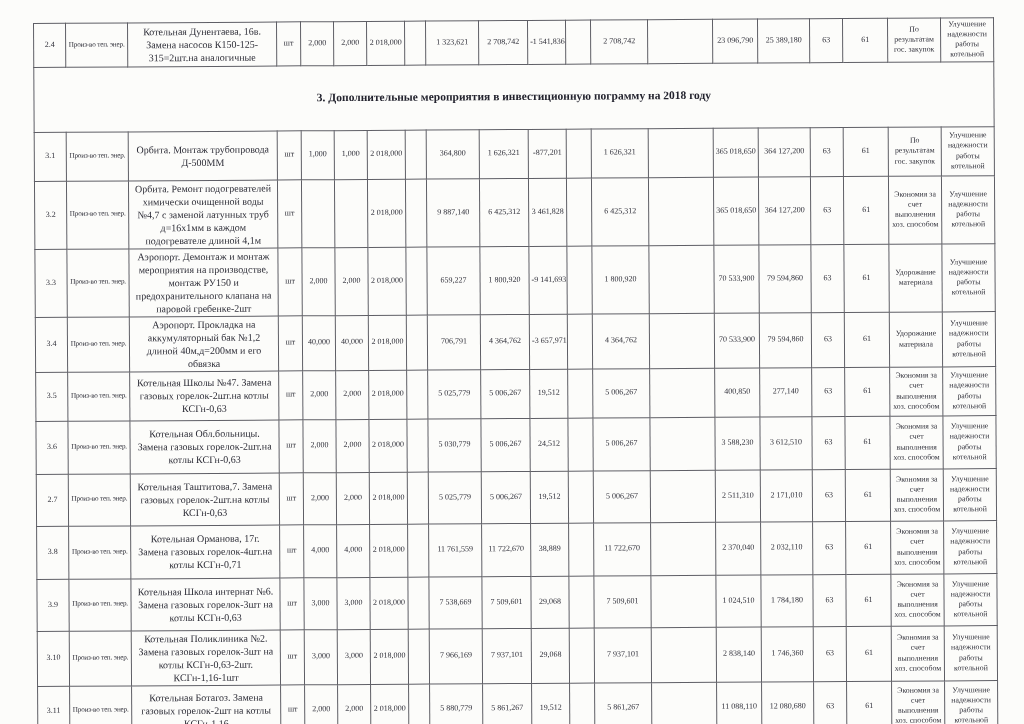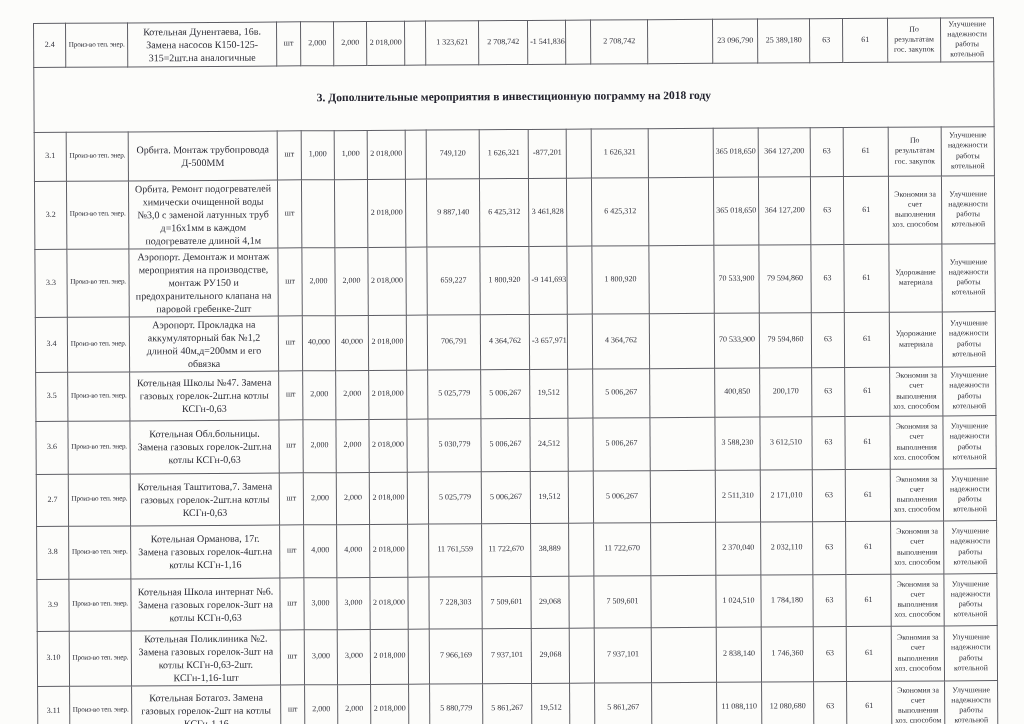--- a/index.html
+++ b/index.html
@@ -91,37 +91,37 @@
           </tr>
           <tr style="height: 49px;">
             <td class="c-row-number">3.1</td>
             <td class="c-branch">Произ-во теп. энер.</td>
             <td class="c-measure-name">Орбита. Монтаж трубопровода Д-500ММ</td>
             <td class="c-unit">шт</td>
             <td class="c-qty-plan">1,000</td>
             <td class="c-qty-fact">1,000</td>
             <td class="c-year">2 018,000</td>
             <td class="c-blank-1"></td>
-            <td class="c-cost-plan">749,120</td>
+            <td class="c-cost-plan">364,800</td>
             <td class="c-cost-fact">1 626,321</td>
             <td class="c-deviation">-877,201</td>
             <td class="c-blank-2"></td>
             <td class="c-cost-approved">1 626,321</td>
             <td class="c-blank-3"></td>
             <td class="c-total-plan">365 018,650</td>
             <td class="c-total-fact">364 127,200</td>
             <td class="c-pct-plan">63</td>
             <td class="c-pct-fact">61</td>
             <td class="c-deviation-reason">По результатам гос. закупок</td>
             <td class="c-expected-effect">Улучшение надежности работы котельной</td>
           </tr>
           <tr style="height: 56px;">
             <td class="c-row-number">3.2</td>
             <td class="c-branch">Произ-во теп. энер.</td>
-            <td class="c-measure-name">Орбита. Ремонт подогревателей химически очищенной воды №3,0 с заменой латунных труб д=16х1мм в каждом подогревателе длиной 4,1м</td>
+            <td class="c-measure-name">Орбита. Ремонт подогревателей химически очищенной воды №4,7 с заменой латунных труб д=16х1мм в каждом подогревателе длиной 4,1м</td>
             <td class="c-unit">шт</td>
             <td class="c-qty-plan"></td>
             <td class="c-qty-fact"></td>
             <td class="c-year">2 018,000</td>
             <td class="c-blank-1"></td>
             <td class="c-cost-plan">9 887,140</td>
             <td class="c-cost-fact">6 425,312</td>
             <td class="c-deviation">3 461,828</td>
             <td class="c-blank-2"></td>
             <td class="c-cost-approved">6 425,312</td>
@@ -186,21 +186,21 @@
             <td class="c-qty-fact">2,000</td>
             <td class="c-year">2 018,000</td>
             <td class="c-blank-1"></td>
             <td class="c-cost-plan">5 025,779</td>
             <td class="c-cost-fact">5 006,267</td>
             <td class="c-deviation">19,512</td>
             <td class="c-blank-2"></td>
             <td class="c-cost-approved">5 006,267</td>
             <td class="c-blank-3"></td>
             <td class="c-total-plan">400,850</td>
-            <td class="c-total-fact">200,170</td>
+            <td class="c-total-fact">277,140</td>
             <td class="c-pct-plan">63</td>
             <td class="c-pct-fact">61</td>
             <td class="c-deviation-reason">Экономия за счет выполнения хоз. способом</td>
             <td class="c-expected-effect">Улучшение надежности работы котельной</td>
           </tr>
           <tr style="height: 53px;">
             <td class="c-row-number">3.6</td>
             <td class="c-branch">Произ-во теп. энер.</td>
             <td class="c-measure-name">Котельная Обл.больницы. Замена газовых горелок-2шт.на котлы КСГн-0,63</td>
             <td class="c-unit">шт</td>
@@ -239,21 +239,21 @@
             <td class="c-total-plan">2 511,310</td>
             <td class="c-total-fact">2 171,010</td>
             <td class="c-pct-plan">63</td>
             <td class="c-pct-fact">61</td>
             <td class="c-deviation-reason">Экономия за счет выполнения хоз. способом</td>
             <td class="c-expected-effect">Улучшение надежности работы котельной</td>
           </tr>
           <tr style="height: 53px;">
             <td class="c-row-number">3.8</td>
             <td class="c-branch">Произ-во теп. энер.</td>
-            <td class="c-measure-name">Котельная Орманова, 17г. Замена газовых горелок-4шт.на котлы КСГн-1,16</td>
+            <td class="c-measure-name">Котельная Орманова, 17г. Замена газовых горелок-4шт.на котлы КСГн-0,71</td>
             <td class="c-unit">шт</td>
             <td class="c-qty-plan">4,000</td>
             <td class="c-qty-fact">4,000</td>
             <td class="c-year">2 018,000</td>
             <td class="c-blank-1"></td>
             <td class="c-cost-plan">11 761,559</td>
             <td class="c-cost-fact">11 722,670</td>
             <td class="c-deviation">38,889</td>
             <td class="c-blank-2"></td>
             <td class="c-cost-approved">11 722,670</td>
@@ -267,21 +267,21 @@
           </tr>
           <tr style="height: 52px;">
             <td class="c-row-number">3.9</td>
             <td class="c-branch">Произ-во теп. энер.</td>
             <td class="c-measure-name">Котельная Школа интернат №6. Замена газовых горелок-3шт на котлы КСГн-0,63</td>
             <td class="c-unit">шт</td>
             <td class="c-qty-plan">3,000</td>
             <td class="c-qty-fact">3,000</td>
             <td class="c-year">2 018,000</td>
             <td class="c-blank-1"></td>
-            <td class="c-cost-plan">7 228,303</td>
+            <td class="c-cost-plan">7 538,669</td>
             <td class="c-cost-fact">7 509,601</td>
             <td class="c-deviation">29,068</td>
             <td class="c-blank-2"></td>
             <td class="c-cost-approved">7 509,601</td>
             <td class="c-blank-3"></td>
             <td class="c-total-plan">1 024,510</td>
             <td class="c-total-fact">1 784,180</td>
             <td class="c-pct-plan">63</td>
             <td class="c-pct-fact">61</td>
             <td class="c-deviation-reason">Экономия за счет выполнения хоз. способом</td>

